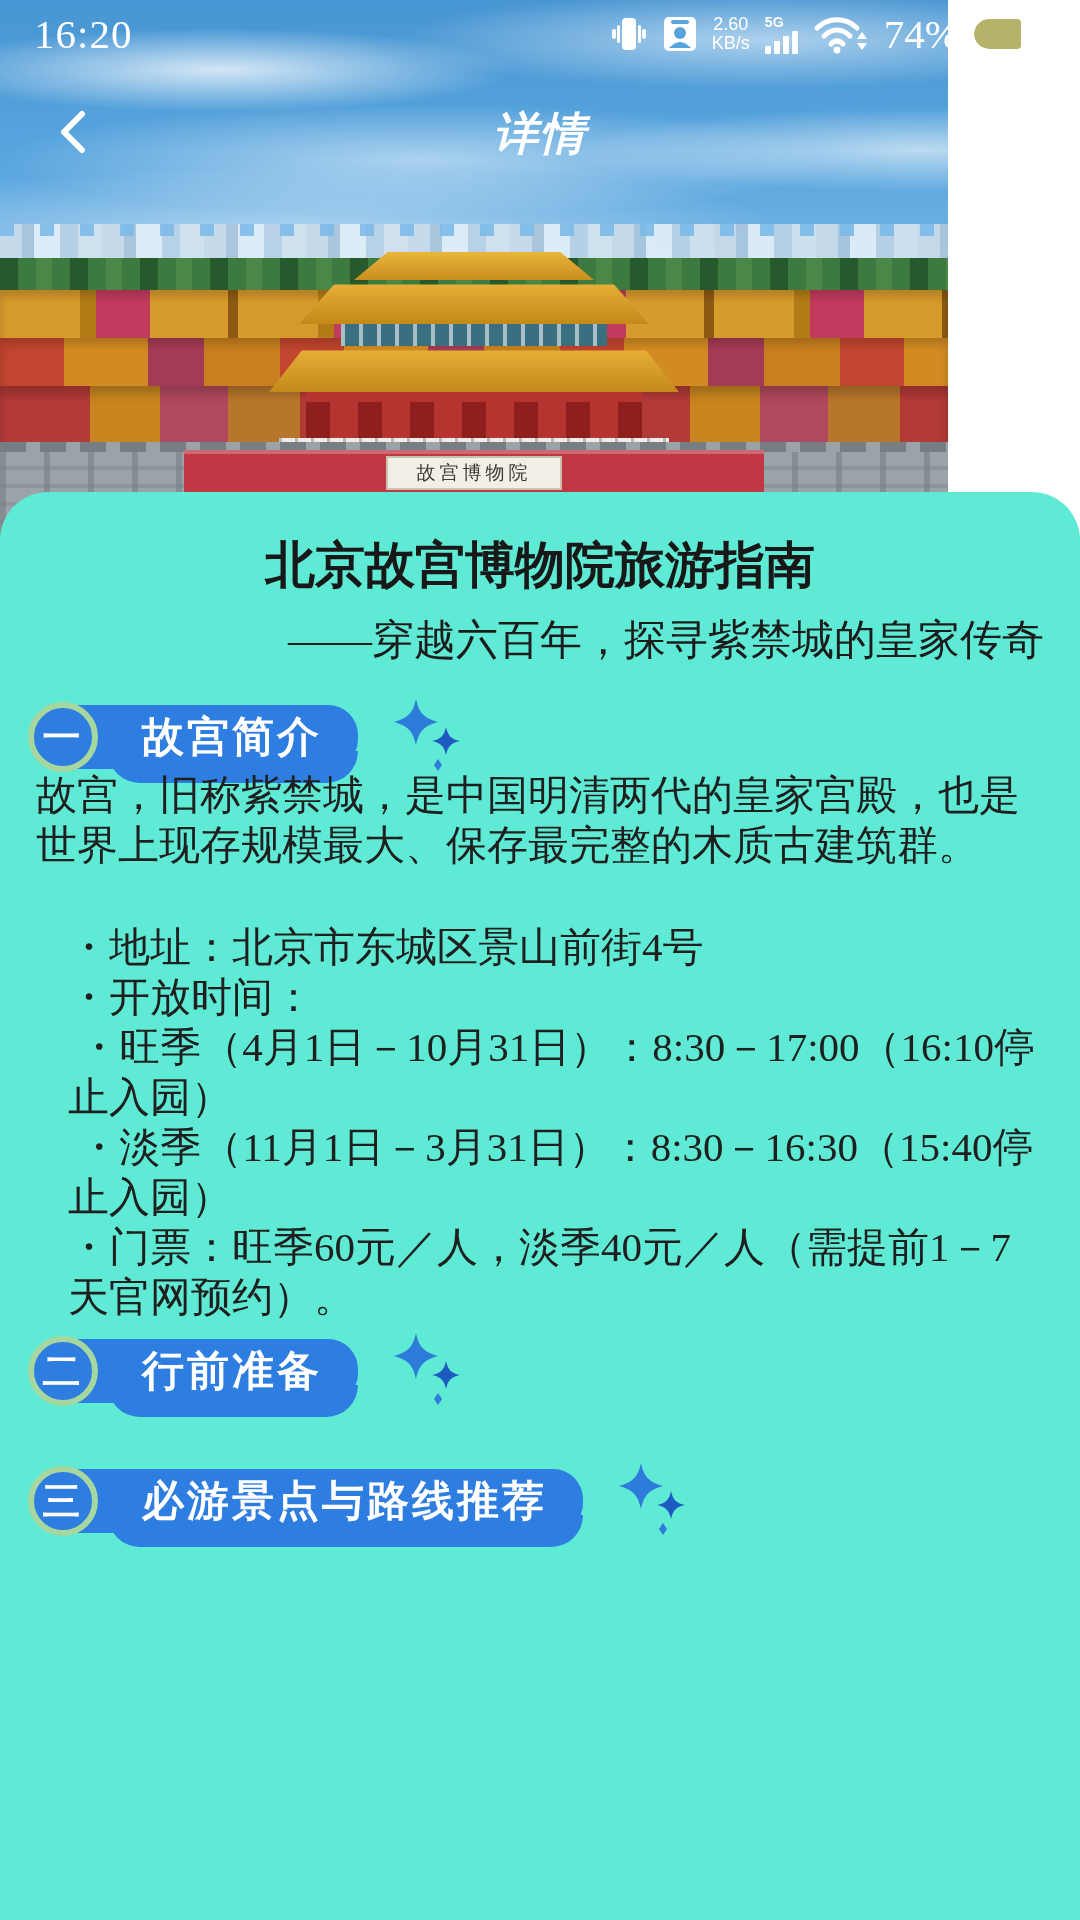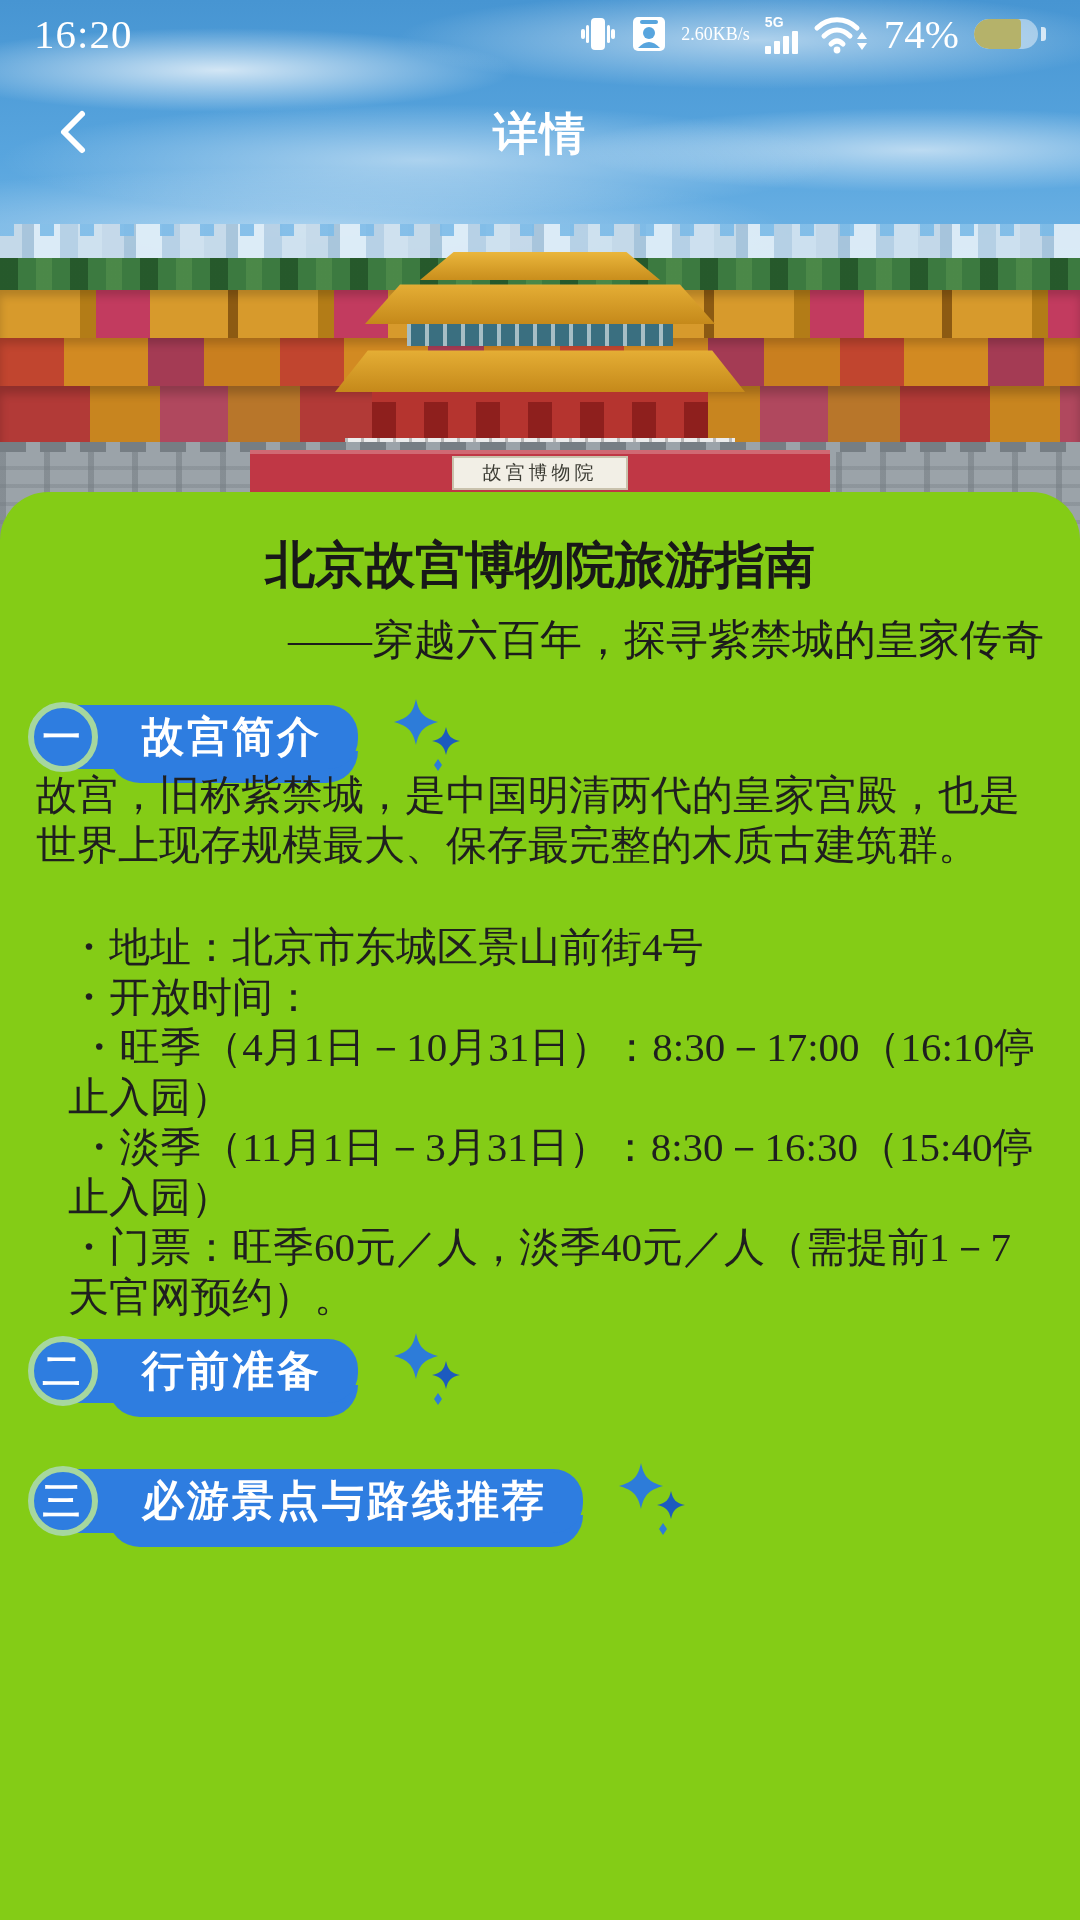--- a/index.html
+++ b/index.html
@@ -1,20 +1,20 @@
 <!DOCTYPE html>
 <html><head>
 <meta charset="utf-8">
 <style>
   html,body{margin:0;padding:0;}
   body{width:1080px;height:1920px;overflow:hidden;background:#fff;}
   .page{position:relative;width:1080px;height:1920px;overflow:hidden;font-family:"Liberation Serif","DejaVu Serif",serif;}
 
   
-  .photo{position:absolute;top:0;left:0;width:1080px;height:560px;overflow:hidden;}
+  .photo{position:absolute;top:0;left:0;width:948px;height:560px;overflow:hidden;}
   .sky{position:absolute;inset:0;
     background:linear-gradient(180deg,#4795d2 0%,#58a5de 28%,#7cbbe8 55%,#a9d4f0 78%,#c8e4f6 100%);}
   .sky::before{content:"";position:absolute;inset:0;
     background:
       radial-gradient(ellipse 420px 60px at 220px 70px, rgba(255,255,255,.75), rgba(255,255,255,0) 70%),
       radial-gradient(ellipse 520px 70px at 760px 40px, rgba(255,255,255,.55), rgba(255,255,255,0) 70%),
       radial-gradient(ellipse 600px 80px at 420px 160px, rgba(255,255,255,.5), rgba(255,255,255,0) 70%),
       radial-gradient(ellipse 500px 60px at 920px 150px, rgba(255,255,255,.6), rgba(255,255,255,0) 70%),
       radial-gradient(ellipse 700px 90px at 300px 230px, rgba(255,255,255,.45), rgba(255,255,255,0) 70%);}
   .skyline{position:absolute;top:224px;left:0;width:100%;height:46px;opacity:.95;
@@ -53,38 +53,38 @@
     box-shadow:inset 0 4px 0 rgba(255,255,255,.25);}
   .plaque{position:absolute;top:6px;left:50%;transform:translateX(-50%);width:176px;height:34px;background:#f2efe6;
     border:2px solid #c9c2ad;box-sizing:border-box;display:flex;align-items:center;justify-content:center;
     font-size:19px;letter-spacing:4px;color:#3b3b33;}
 
   
   .status-bar{position:absolute;top:8px;left:0;width:100%;height:52px;display:flex;align-items:center;
     justify-content:space-between;padding:0 34px;box-sizing:border-box;color:#fff;z-index:5;}
   .st-time{font-size:41px;letter-spacing:1px;}
   .st-icons{display:flex;align-items:center;gap:15px;}
-  .st-speed{display:flex;align-items:center;line-height:19px;font-size:18px;font-family:Liberation Serif, serif;text-align:right;}
+  .st-speed{display:flex;flex-direction:column;align-items:center;line-height:19px;font-size:18px;font-family:Liberation Sans, sans-serif;text-align:right;}
   .st-5g{display:flex;flex-direction:column;align-items:flex-start;line-height:14px;}
   .st-5g .g{font-size:14px;font-weight:bold;font-family:"Liberation Sans",sans-serif;}
   .bars{display:flex;align-items:flex-end;gap:3px;margin-top:2px;}
   .bars i{display:block;width:6px;background:#fff;border-radius:1px;}
   .battery{position:relative;width:64px;height:30px;border-radius:15px;background:rgba(255,255,255,.45);overflow:hidden;}
   .battery .fill{position:absolute;top:0;left:0;bottom:0;width:74%;background:#b5b26a;border-radius:15px 4px 4px 15px;}
   .battery-nub{width:5px;height:14px;background:rgba(255,255,255,.75);border-radius:0 3px 3px 0;margin-left:-12px;}
   .st-pct{font-size:41px;}
 
   
   .nav{position:absolute;top:104px;left:0;width:100%;height:60px;z-index:5;display:flex;align-items:center;}
   .nav-back{position:absolute;left:54px;top:2px;width:40px;height:52px;cursor:pointer;}
   .nav-title{width:100%;text-align:center;color:#fff;font-size:45px;font-weight:bold;
-    font-family:"Liberation Sans",sans-serif;letter-spacing:2px;}
-
-  
-  .card{position:absolute;top:492px;left:0;width:1080px;height:1428px;background:#84cc16;
+    font-family:"Liberation Sans",sans-serif;letter-spacing:2px;font-style:italic;}
+
+  
+  .card{position:absolute;top:492px;left:0;width:1080px;height:1428px;background:#5eead4;
     border-radius:48px 48px 0 0;box-sizing:border-box;padding:44px 36px 0 36px;z-index:4;}
   .a-title{margin:0;text-align:center;font-size:50px;font-weight:bold;color:#181818;line-height:58px;}
   .a-subtitle{margin:22px 0 40px 0;text-align:right;font-size:42px;color:#1c1c1c;line-height:48px;}
 
   .sec-badge{display:flex;align-items:center;gap:28px;height:66px;margin:0 0 0 2px;position:relative;}
   .sec-pill{position:relative;display:inline-flex;align-items:center;height:64px;background:#2e7de0;color:#fff;
     font-family:"Liberation Sans",sans-serif;font-weight:bold;font-size:42px;letter-spacing:3px;
     padding:0 36px 0 104px;border-radius:26px 30px 30px 26px;}
   .sec-pill::after{content:"";position:absolute;left:70px;right:0;bottom:-14px;height:32px;background:#2e7de0;
     border-radius:0 0 36px 36px;z-index:-1;}

